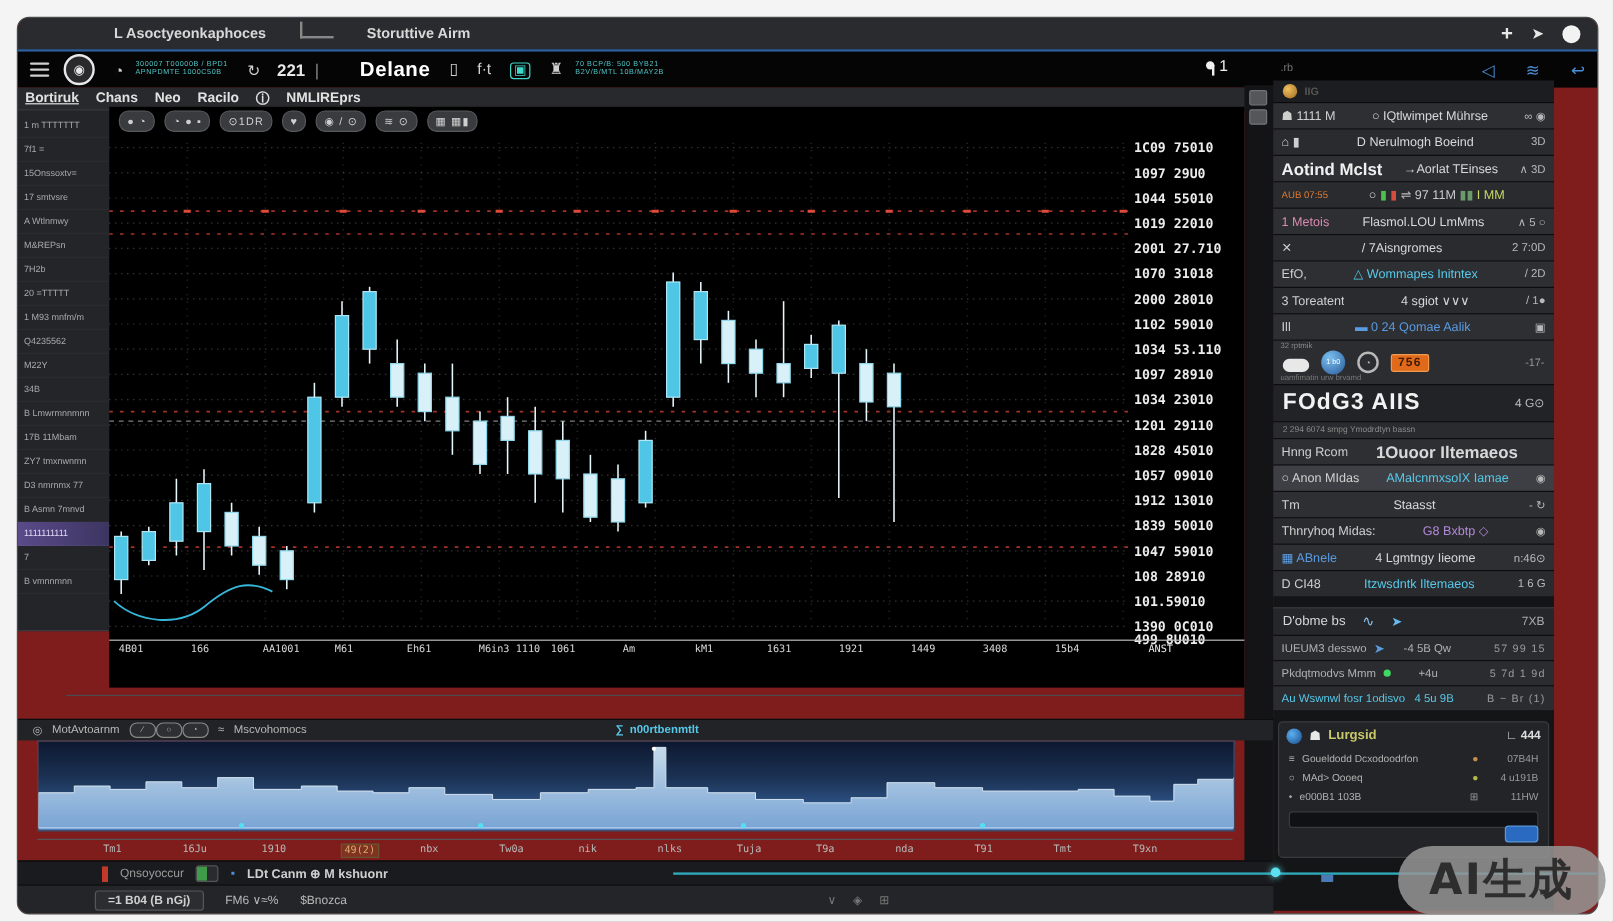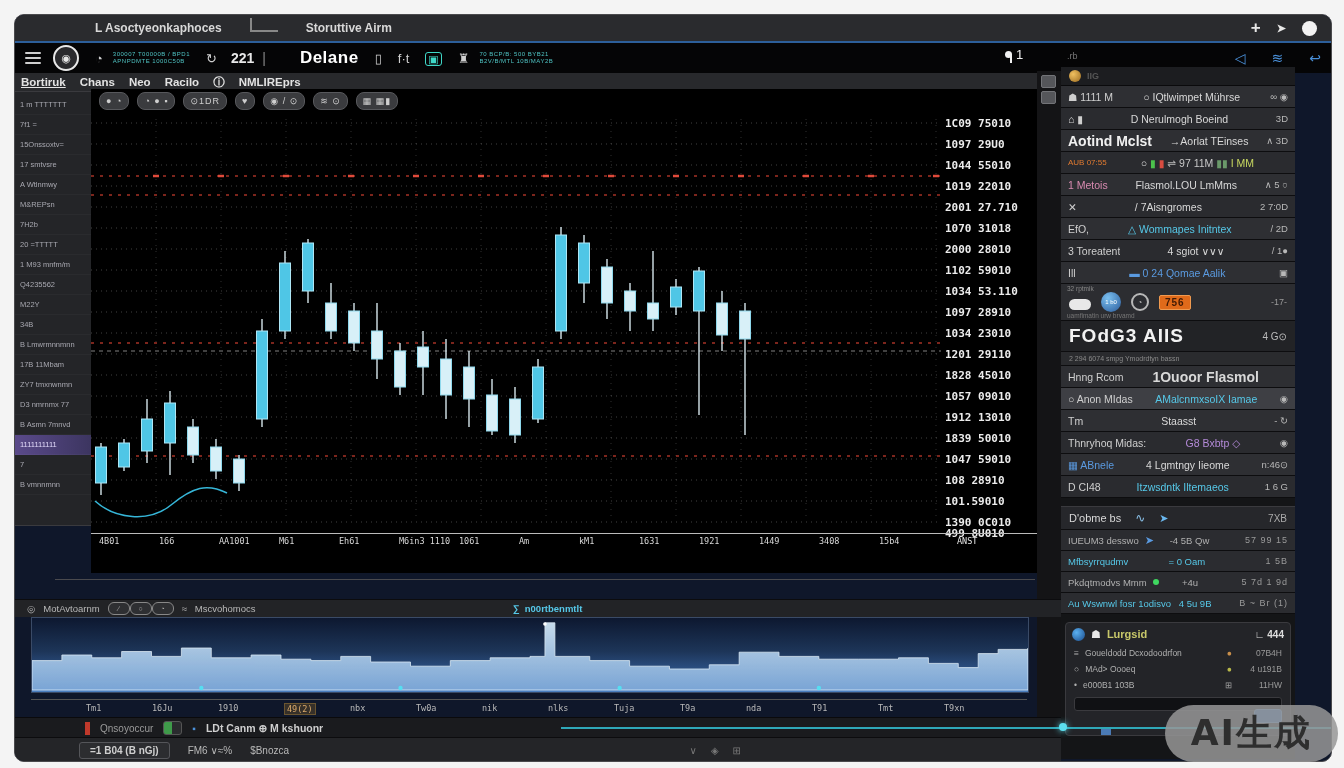--- a/index.html
+++ b/index.html
@@ -1,18 +1,18 @@
 <!DOCTYPE html>
 <html><head>
 <meta charset="utf-8">
 <style>
   html,body{margin:0;padding:0;background:#ececec;font-family:"Liberation Sans",sans-serif;}
   #stage{position:relative;width:1344px;height:768px;background:#f4f4f4;overflow:hidden;}
   .abs{position:absolute;}
-  #win{position:absolute;left:14px;top:14px;width:1316px;height:746px;background:#0f172a;
+  #win{position:absolute;left:14px;top:14px;width:1316px;height:746px;background:#7f1d1d;
        border:1px solid #4a4a4d;border-radius:10px;overflow:hidden;}
   
   .titlebar{left:0;top:0;width:100%;height:26px;background:#2a2b2e;border-bottom:1px solid #111;
             display:flex;align-items:center;color:#d8d8d8;font-size:12px;font-weight:bold;}
   .titlebar .t1{margin-left:80px;}
   .tabnotch{width:26px;height:12px;border-left:2px solid #888;border-bottom:2px solid #888;margin:0 28px 6px 28px;}
   .tb-right{position:absolute;right:14px;top:0;height:26px;display:flex;align-items:center;gap:16px;color:#e8e8e8;}
   .circ-avatar{width:15px;height:15px;border-radius:50%;background:#f2f2f2;}
   
   .toolbar{left:0;top:26px;width:100%;height:30px;background:#050506;border-top:2px solid #2d5f9a;
@@ -534,21 +534,21 @@
           <span class="r">-17-</span>
           <span class="sub">uamfimatin urw brvamd</span>
         </div>
         <div class="rbigheader">
           <span class="l">FOdG3 AIIS</span>
           <span class="r">4 G⊙</span>
         </div>
         <div class="rstrip">2 294 6074 smpg    Ymodrdtyn bassn</div>
         <div class="rrow">
           <span class="l">Hnng Rcom</span>
-          <span class="c big">1Ouoor Flasmol</span>
+          <span class="c big">1Ouoor Iltemaeos</span>
           <span class="r"></span>
         </div>
         <div class="rrow light">
           <span class="l">○ Anon MIdas</span>
           <span class="c cyan">AMalcnmxsoIX Iamae</span>
           <span class="r">◉</span>
         </div>
         <div class="rrow">
           <span class="l">Tm</span>
           <span class="c">Staasst</span>
@@ -573,25 +573,20 @@
           <span>D'obme bs</span>
           <span class="wave">∿</span>
           <span class="cur">➤</span>
           <span class="r">7XB</span>
         </div>
         <div class="prow">
           <span class="l">IUEUM3 desswo</span>
           <span class="bird">➤</span>
           <span class="c">-4 5B Qw</span>
           <span class="r">57 99 15</span>
-        </div>
-        <div class="prow">
-          <span class="l cyan">Mfbsyrrqudmv</span>
-          <span class="c cyan">= 0 Oam</span>
-          <span class="r">1 5B</span>
         </div>
         <div class="prow">
           <span class="l">Pkdqtmodvs Mmm</span>
           <span class="gdot"></span>
           <span class="c">+4u</span>
           <span class="r">5 7d 1 9d</span>
         </div>
         <div class="prow">
           <span class="l cyan">Au Wswnwl fosr 1odisvo</span>
           <span class="c cyan">4 5u 9B</span>

